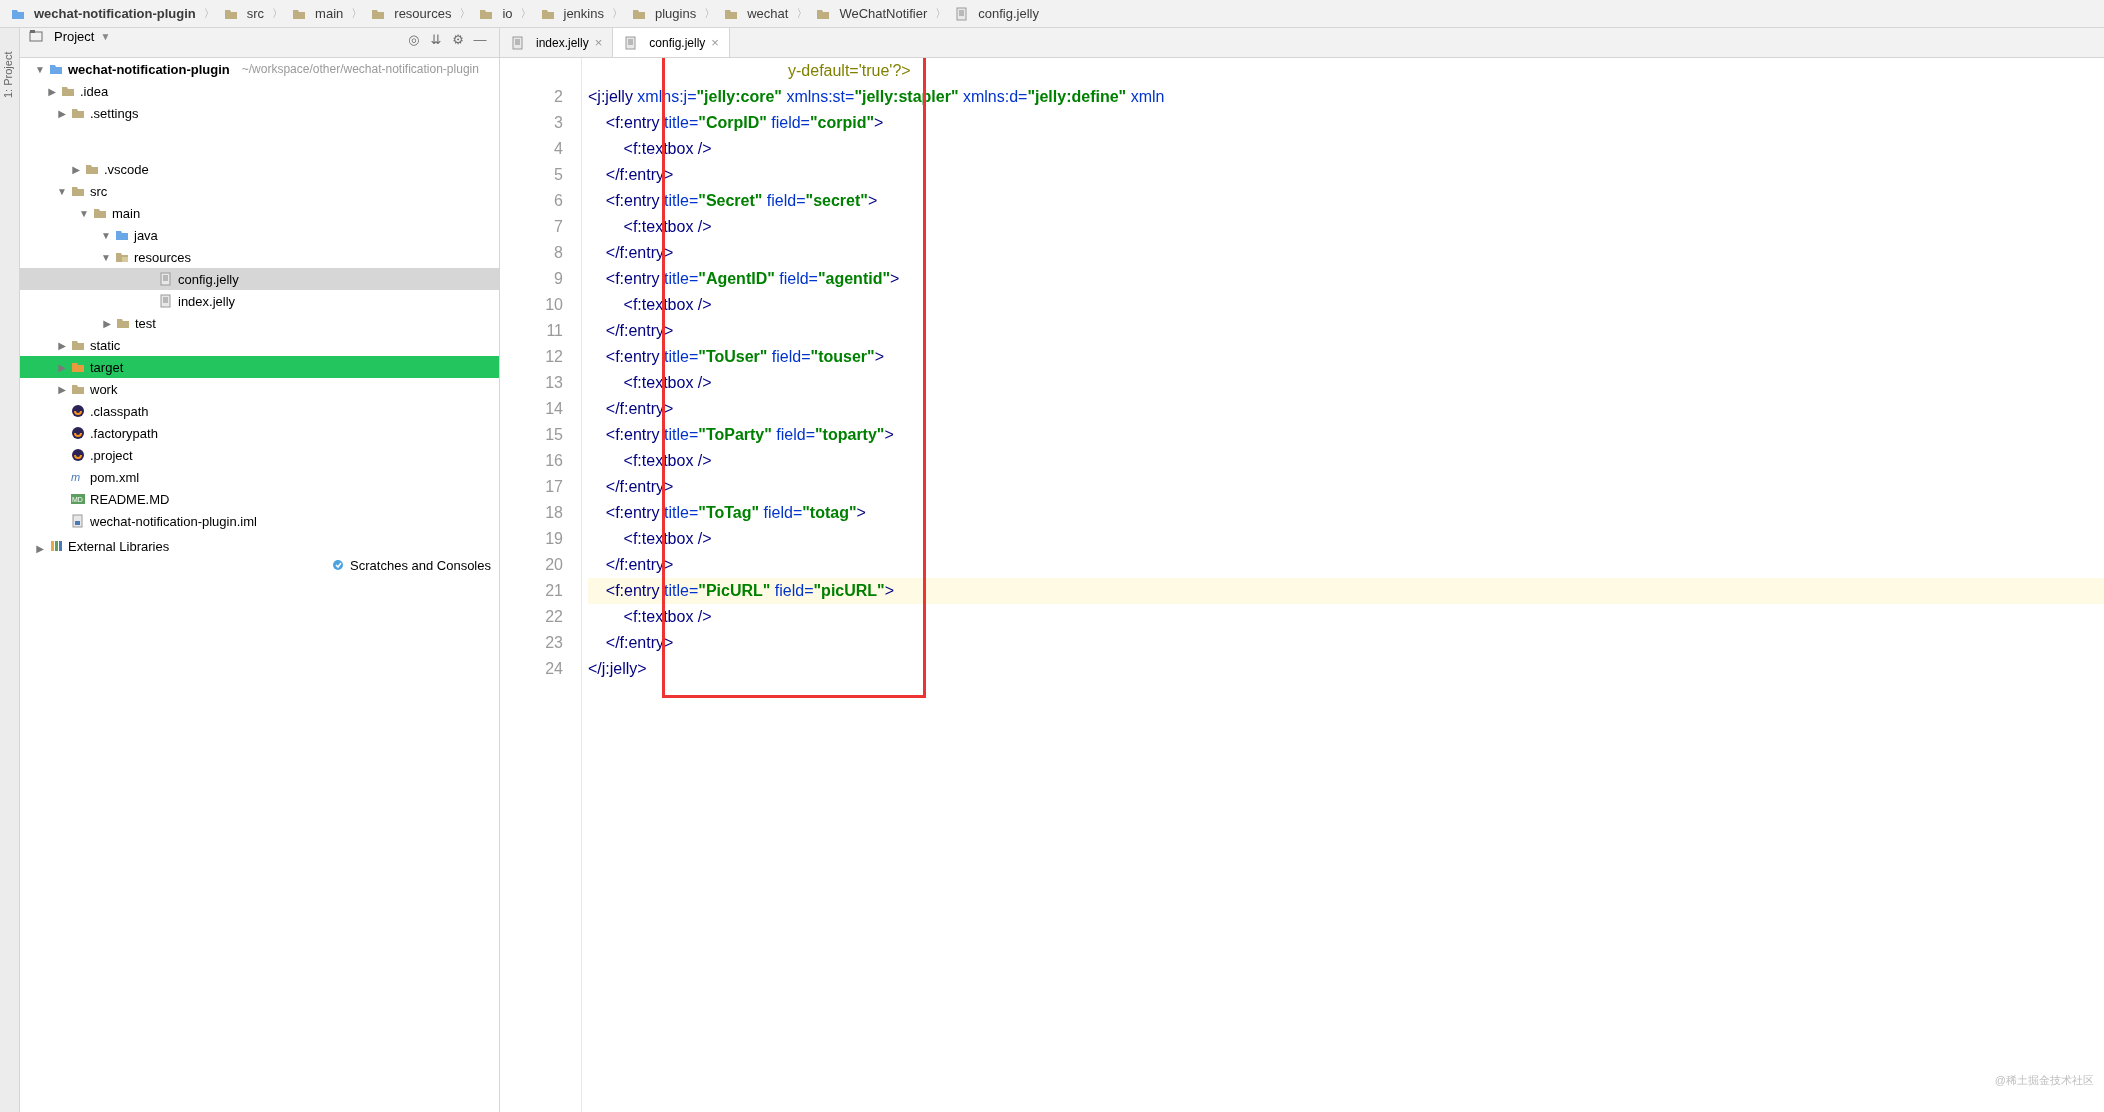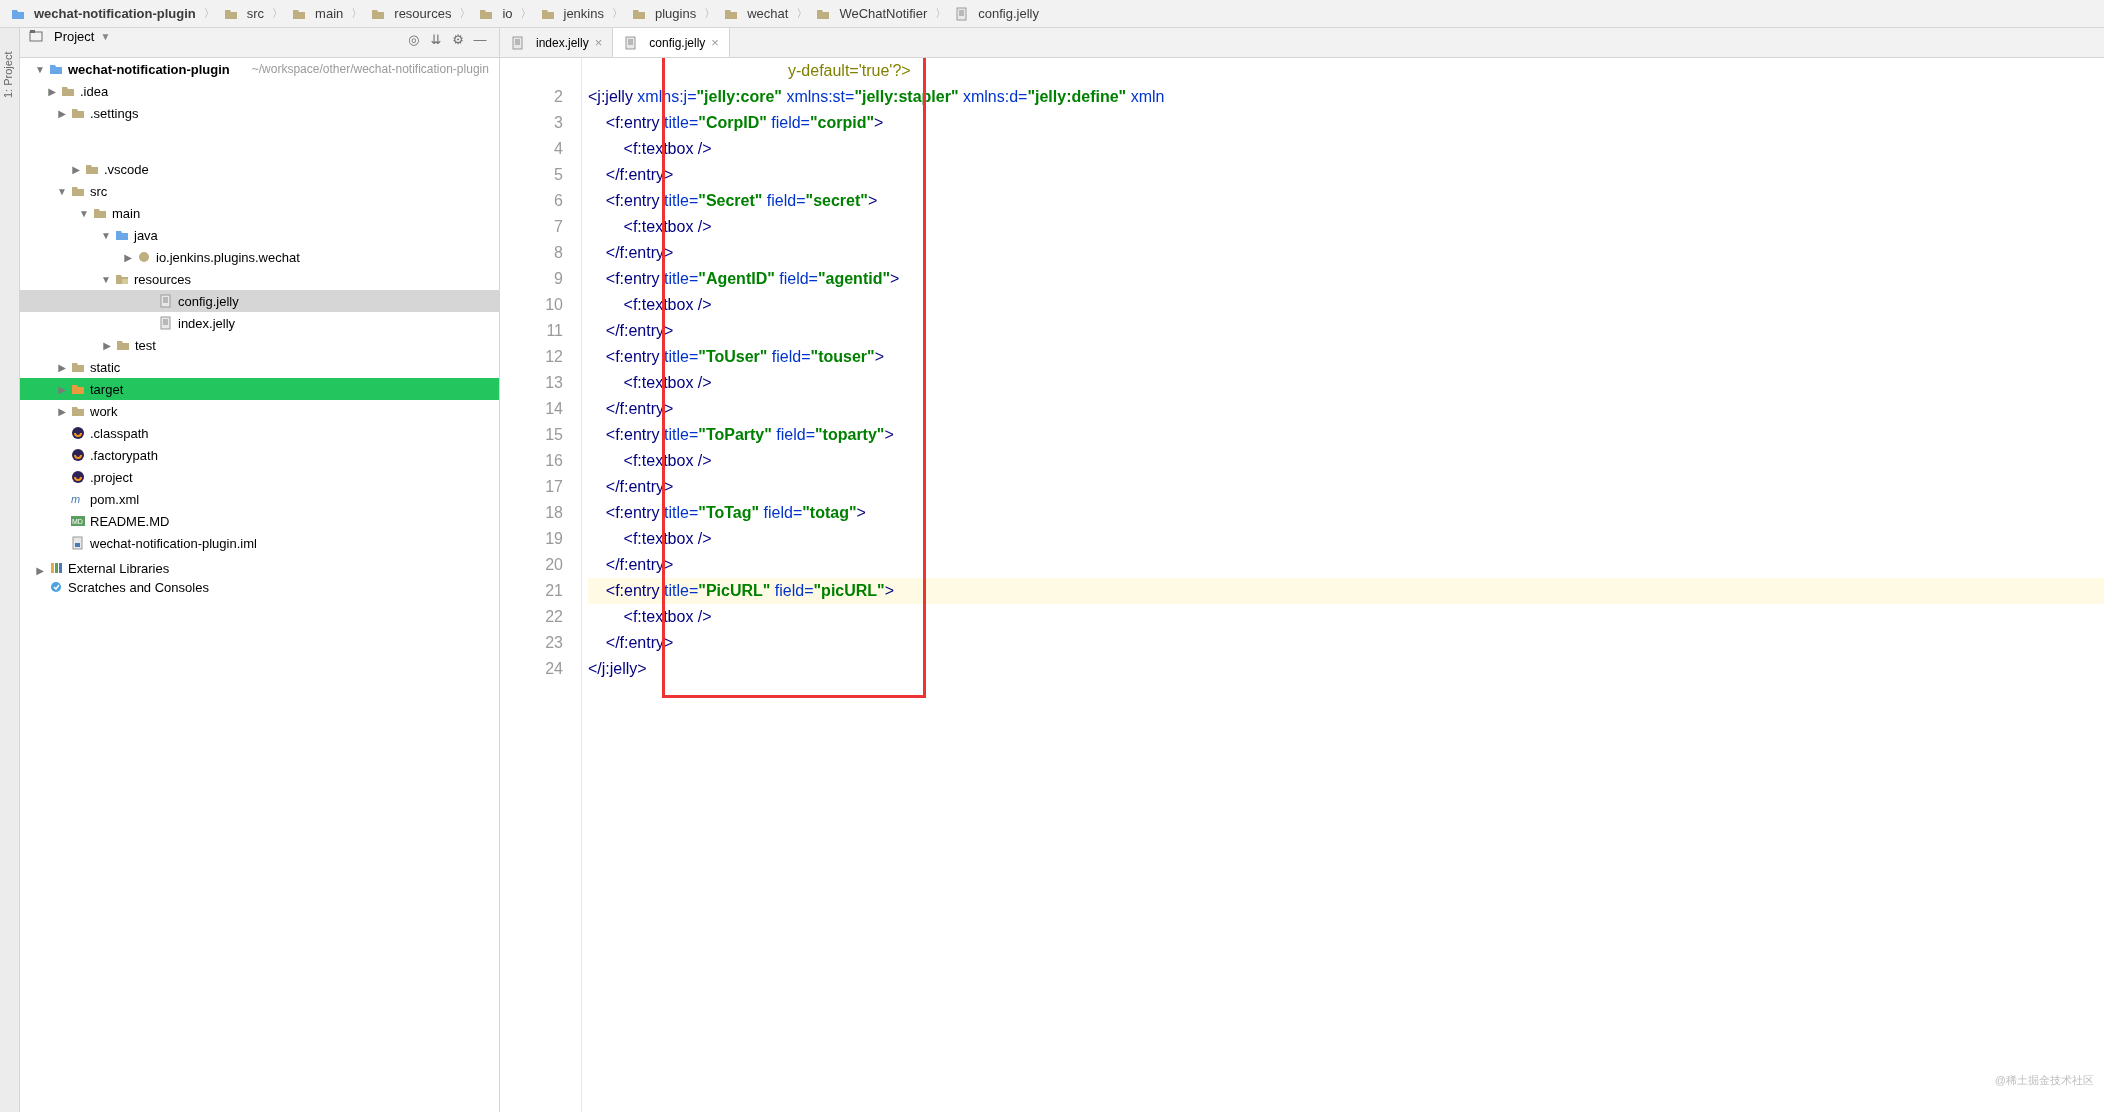--- a/index.html
+++ b/index.html
@@ -24,21 +24,21 @@
 
 .tree { flex:1; overflow:auto; font-size:13px; color:#000; }
 .node { display:flex; align-items:center; height:22px; white-space:nowrap; padding-right:8px; }
 .node.sel { background:#d6d6d6; }
 .node.hl { background:#22c55e; }
 .arrow { width:16px; text-align:center; color:#7a7a7a; font-size:10px; }
 .arrow.down::before { content:"▼"; }
 .arrow.right::before { content:"▶"; }
 .arrow.none::before { content:""; }
 .nico { width:16px; height:16px; display:inline-flex; align-items:center; justify-content:center; margin-right:4px; flex-shrink:0; }
-.path { color:#9a9a9a; margin-left:22px; font-size:12px; }
+.path { color:#9a9a9a; margin-left:12px; font-size:12px; }
 
 
 .editor { flex:1; display:flex; flex-direction:column; background:#fff; position:relative; }
 .tabs { display:flex; height:30px; background:#f2f2f2; border-bottom:1px solid #d5d5d5; }
 .tab { display:flex; align-items:center; gap:6px; padding:0 10px; border-right:1px solid #d5d5d5; font-size:12px; position:relative; }
 .tab.active { background:#fff; }
 .tab .close { color:#9a9a9a; font-size:13px; }
 .code-wrap { flex:1; display:flex; overflow:auto; font-family:"Menlo","Consolas",monospace; font-size:16px; line-height:26px; position:relative; }
 .gutter { width:82px; text-align:right; color:#9a9a9a; padding:0 18px 0 0; border-right:1px solid #e8e8e8; background:#fff; flex-shrink:0; }
 .gutter div { height:26px; }
@@ -230,29 +230,20 @@
           </div>
           <div class="node" style="padding-left: 78px;">
             <span class="arrow down"></span>
             <span class="nico">
               <svg width="14" height="14">
                 <path d="M1 3h5l1 2h6v7H1z" fill="#6aa7e8"></path>
               </svg>
             </span>
             <span>java</span>
           </div>
-          <div class="node" style="padding-left: 100px;">
-            <span class="arrow right"></span>
-            <span class="nico">
-              <svg width="14" height="14">
-                <circle cx="7" cy="7" r="5" fill="#bfae7f"></circle>
-              </svg>
-            </span>
-            <span>io.jenkins.plugins.wechat</span>
-          </div>
           <div class="node" style="padding-left: 78px;">
             <span class="arrow down"></span>
             <span class="nico">
               <svg width="14" height="14">
                 <path d="M1 3h5l1 2h6v7H1z" fill="#bfae7f"></path>
                 <rect x="7" y="7" width="6" height="5" fill="#d6c99a"></rect>
               </svg>
             </span>
             <span>resources</span>
           </div>
@@ -375,21 +366,21 @@
             <span class="arrow right"></span>
             <span class="nico">
               <svg width="14" height="14">
                 <rect x="2" y="2" width="3" height="10" fill="#e8a74a"></rect>
                 <rect x="6" y="2" width="3" height="10" fill="#5b9e5f"></rect>
                 <rect x="10" y="2" width="3" height="10" fill="#4a7ab5"></rect>
               </svg>
             </span>
             <span>External Libraries</span>
           </div>
-          <div class="node" style="padding-left: 12px;">
+          <div class="node" style="padding-left: 12px; justify-content: flex-end;">
             <span class="arrow none"></span>
             <span class="nico">
               <svg width="14" height="14">
                 <circle cx="7" cy="7" r="5" fill="#4aa3df"></circle>
                 <path d="M5 7l2 2 3-4" stroke="#fff" fill="none" stroke-width="1.5"></path>
               </svg>
             </span>
             <span>Scratches and Consoles</span>
           </div>
         </div>

